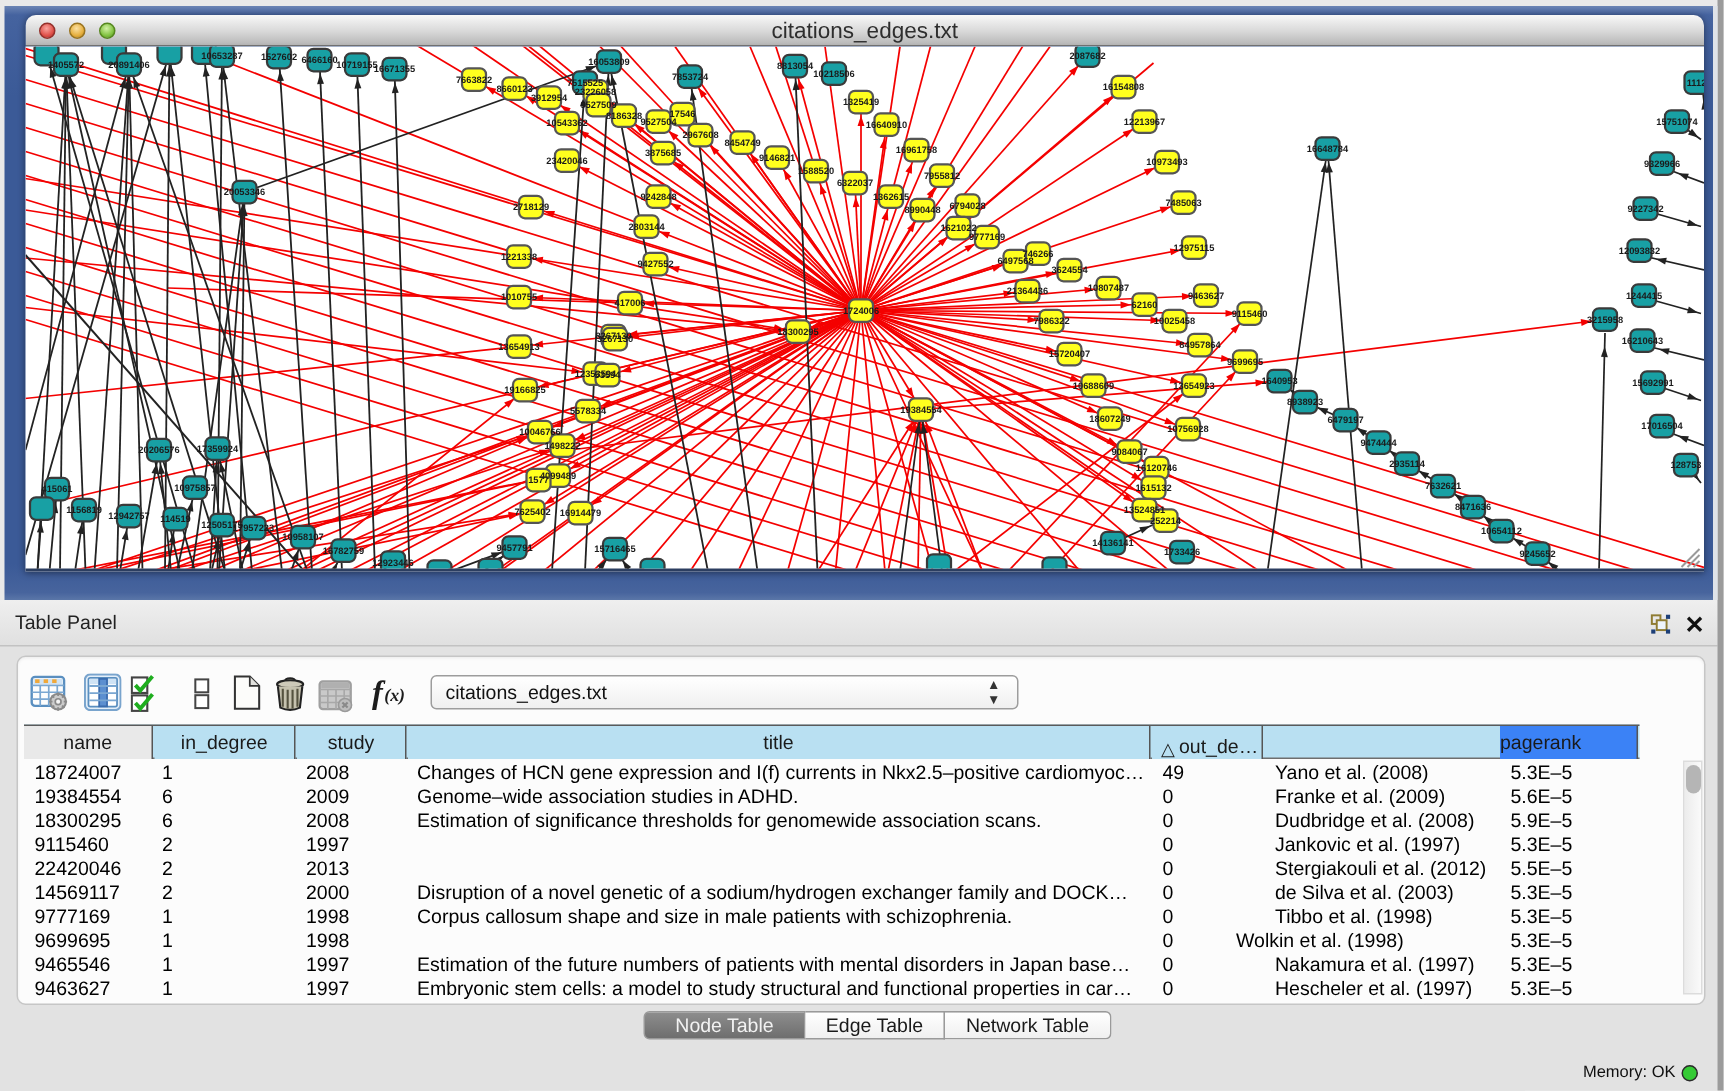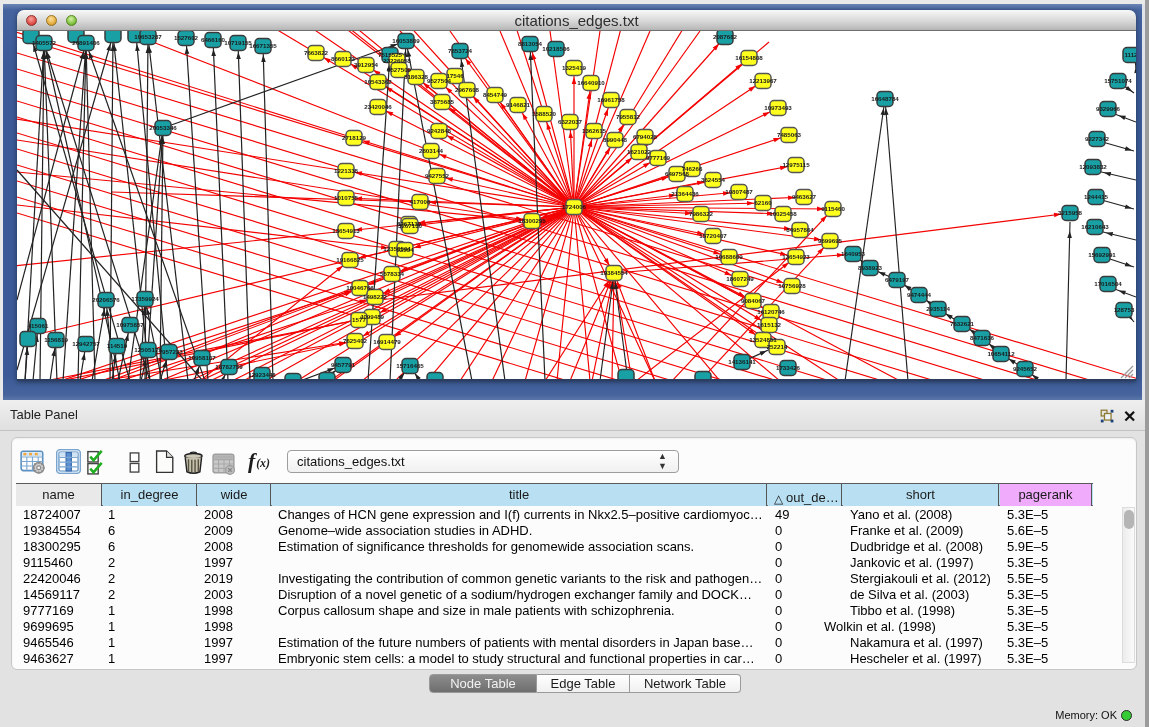--- a/index.html
+++ b/index.html
@@ -772,28 +772,27 @@
     <path d="M14.9 14.9l3.2 3.2M18.1 14.9l-3.2 3.2" stroke="#8a8a8a" stroke-width="1.3"></path>
   </svg>
 <svg style="position:absolute;left:248px;top:450px" width="26" height="26" viewBox="0 0 24 24">
     <text x="0" y="17" font-family="Liberation Serif, serif" font-style="italic" font-weight="bold" font-size="20" fill="#1c1c1c">f</text>
     <text x="7.5" y="16" font-family="Liberation Serif, serif" font-style="italic" font-weight="bold" font-size="11" fill="#1c1c1c">(x)</text>
   </svg>
 <div id="dd">citations_edges.txt<span style="position:absolute;right:11px;top:0;font-size:9px;color:#333;line-height:10px">▲<br>▼</span></div>
 <div id="thead">
     <div class="hc" style="left:0px;width:86px;background:#e9e9e9;text-align:center">name</div>
     <div class="hc" style="left:87px;width:94px;background:#b9e0f2;text-align:center">in_degree</div>
-    <div class="hc" style="left:182px;width:73px;background:#b9e0f2;text-align:center">wide</div>
+    <div class="hc" style="left:182px;width:73px;background:#b9e0f2;text-align:center">study</div>
     <div class="hc" style="left:256px;width:495px;background:#b9e0f2;text-align:center">title</div>
     <div class="hc" style="left:752px;width:74px;background:#b9e0f2">
       <span style="position:absolute;left:6px;top:4px;font-size:12px">△</span>
       <span style="position:absolute;left:18px;top:3px">out_de…</span>
     </div>
-    <div class="hc" style="left:827px;width:156px;background:#b9e0f2;text-align:center">short</div>
-    <div class="hc" style="left:984px;width:92px;background:#f0abfc;text-align:center">pagerank</div>
+    <div class="hc" style="left:984px;width:92px;background:#3b82f6;text-align:left">pagerank</div>
   </div>
 <div id="tbody">
     <div class="tr" style="top:0px">
       <span style="left:7px">18724007</span>
       <span style="left:92px">1</span>
       <span style="left:188px">2008</span>
       <span style="left:262px">Changes of HCN gene expression and I(f) currents in Nkx2.5–positive cardiomyoc…</span>
       <span style="left:759px">49</span>
       <span style="left:834px">Yano et al. (2008)</span>
       <span style="left:991px">5.3E–5</span>
@@ -820,30 +819,29 @@
       <span style="left:7px">9115460</span>
       <span style="left:92px">2</span>
       <span style="left:188px">1997</span>
       <span style="left:759px">0</span>
       <span style="left:834px">Jankovic et al. (1997)</span>
       <span style="left:991px">5.3E–5</span>
     </div>
     <div class="tr" style="top:64px">
       <span style="left:7px">22420046</span>
       <span style="left:92px">2</span>
-      <span style="left:188px">2019</span>
-      <span style="left:262px">Investigating the contribution of common genetic variants to the risk and pathogen…</span>
+      <span style="left:188px">2013</span>
       <span style="left:759px">0</span>
       <span style="left:834px">Stergiakouli et al. (2012)</span>
       <span style="left:991px">5.5E–5</span>
     </div>
     <div class="tr" style="top:80px">
       <span style="left:7px">14569117</span>
       <span style="left:92px">2</span>
-      <span style="left:188px">2003</span>
+      <span style="left:188px">2000</span>
       <span style="left:262px">Disruption of a novel genetic of a sodium/hydrogen exchanger family and DOCK…</span>
       <span style="left:759px">0</span>
       <span style="left:834px">de Silva et al. (2003)</span>
       <span style="left:991px">5.3E–5</span>
     </div>
     <div class="tr" style="top:96px">
       <span style="left:7px">9777169</span>
       <span style="left:92px">1</span>
       <span style="left:188px">1998</span>
       <span style="left:262px">Corpus callosum shape and size in male patients with schizophrenia.</span>

